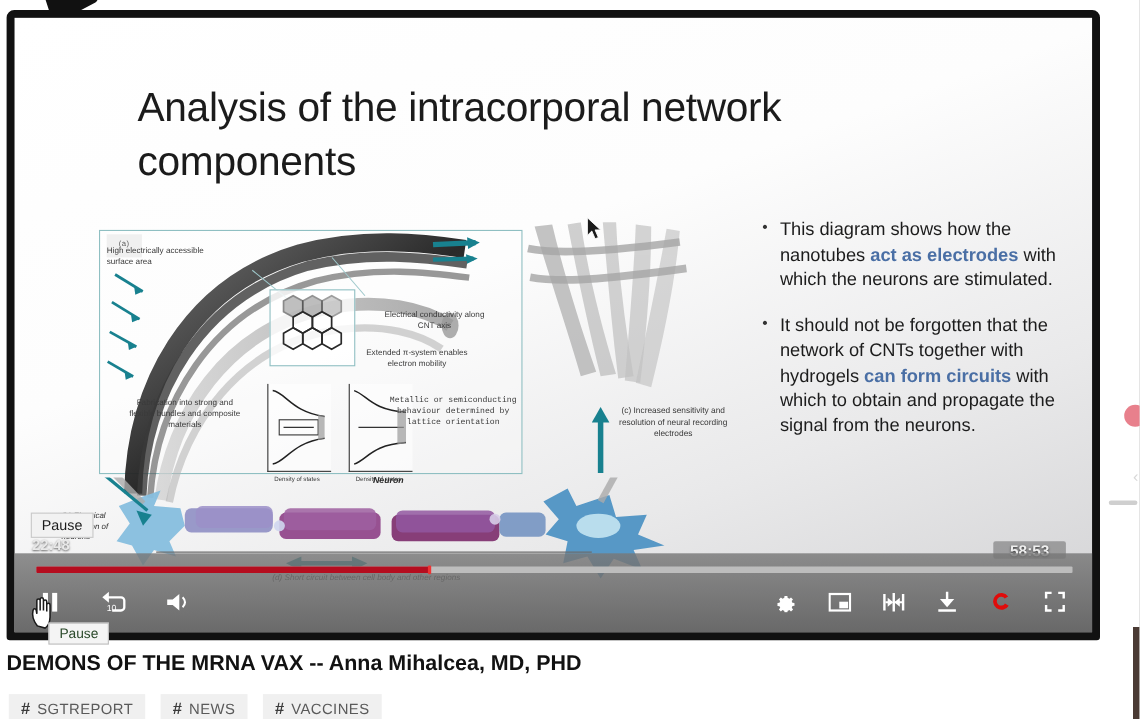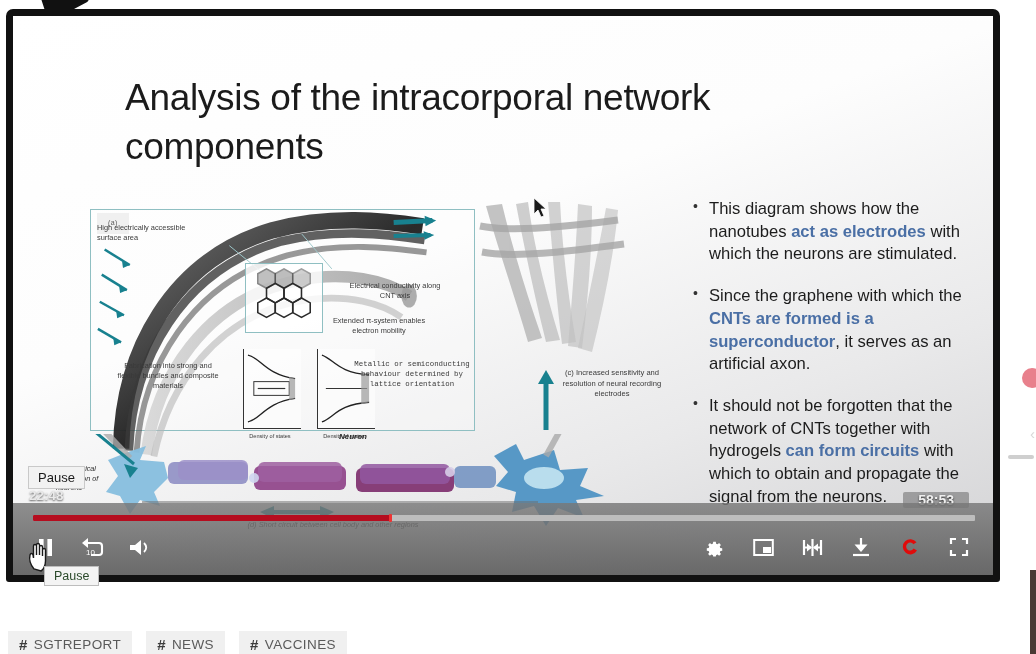--- a/index.html
+++ b/index.html
@@ -111,21 +111,21 @@
     background: #bdbdbd; border-radius: 1px; cursor: pointer;
   }
   .scrub-fill {
     position: absolute; left: 0; top: 0; height: 100%;
     background: #b50d1f; border-radius: 1px;
   }
   .scrub-knob {
     position: absolute; top: -1px; width: 3px; height: 8px;
     background: #e33; border-radius: 1px;
   }
-  .btnrow-left { position: absolute; left: 18px; top: 30px; display: flex; align-items: flex-start; gap: 19px; }
+  .btnrow-left { position: absolute; left: 18px; top: 30px; display: flex; align-items: flex-start; gap: 30px; }
   .btnrow-right { position: absolute; right: 20px; top: 30px; display: flex; align-items: center; gap: 21px; }
   .cbtn {
     width: 28px; height: 28px; display: flex; align-items: center; justify-content: center;
     cursor: pointer; color: #fff;
   }
   .cbtn svg { display: block; }
 
   .cursor-hand {
     position: absolute; left: 27px; top: 542px; width: 22px; height: 30px; z-index: 45;
     pointer-events: none;
@@ -321,23 +321,20 @@
           <div class="neuron-caption" style="left:240px; top:-2px; width:90px; font-weight:bold;">Neuron</div>
           <div class="neuron-caption" style="left:-12px; top:30px; width:62px; text-align:left; font-size:7.2px; line-height:1.35;">(b) Electrical stimulation of neurons</div>
           <div class="neuron-caption" style="left:140px; top:86px; width:250px; font-size:7.4px;">(d) Short circuit between cell body and other regions</div>
         </div>
 
         <div class="bullets">
           <div class="bullet">
             <span>This diagram shows how the nanotubes </span><span class="hl">act as electrodes</span><span> with which the neurons are stimulated.</span>
           </div>
           <div class="bullet">
-            <span>Since the graphene with which the </span><span class="hl">CNTs are formed is a superconductor</span><span>, it serves as an artificial axon.</span>
-          </div>
-          <div class="bullet">
             <span>It should not be forgotten that the network of CNTs together with hydrogels </span><span class="hl">can form circuits</span><span> with which to obtain and propagate the signal from the neurons.</span>
           </div>
         </div>
 
         <svg class="cursor-arrow" width="16" height="22" viewBox="0 0 16 22">
           <polygon points="1,1 1,17 5,13 8,20 11,19 8,12 13,12" fill="#1a1a1a" stroke="#fff" stroke-width="0.8"></polygon>
         </svg>
 
         <div class="duration-badge">58:53</div>
       </div>
@@ -419,20 +416,21 @@
         </div>
       </div>
     </div>
   </div>
 
   <svg class="cursor-hand" viewBox="0 0 22 30">
     <path d="M7 27 C3 22, 2 17, 3 13 C3.5 11, 5.5 11, 6 13 L6.5 16 L6.5 4 C6.5 2, 9.5 2, 9.5 4 L9.5 13 L9.5 3 C9.5 1, 12.5 1, 12.5 3 L12.5 13 L12.5 5 C12.5 3, 15.5 3, 15.5 5 L15.5 14 L15.5 8 C15.5 6, 18.5 6, 18.5 8 L18.5 19 C18.5 24, 16 28, 14 29 Z" fill="#fff" stroke="#1a1a1a" stroke-width="1.4"></path>
   </svg>
   <div class="tooltip-bottom">Pause</div>
 
+  <div class="video-title">DEMONS OF THE MRNA VAX -- Anna Mihalcea, MD, PHD</div>
 
   <div class="tagrow">
     <div class="tag">
       <span class="hashglyph">#</span>
       <span>SGTREPORT</span>
     </div>
     <div class="tag">
       <span class="hashglyph">#</span>
       <span>NEWS</span>
     </div>

